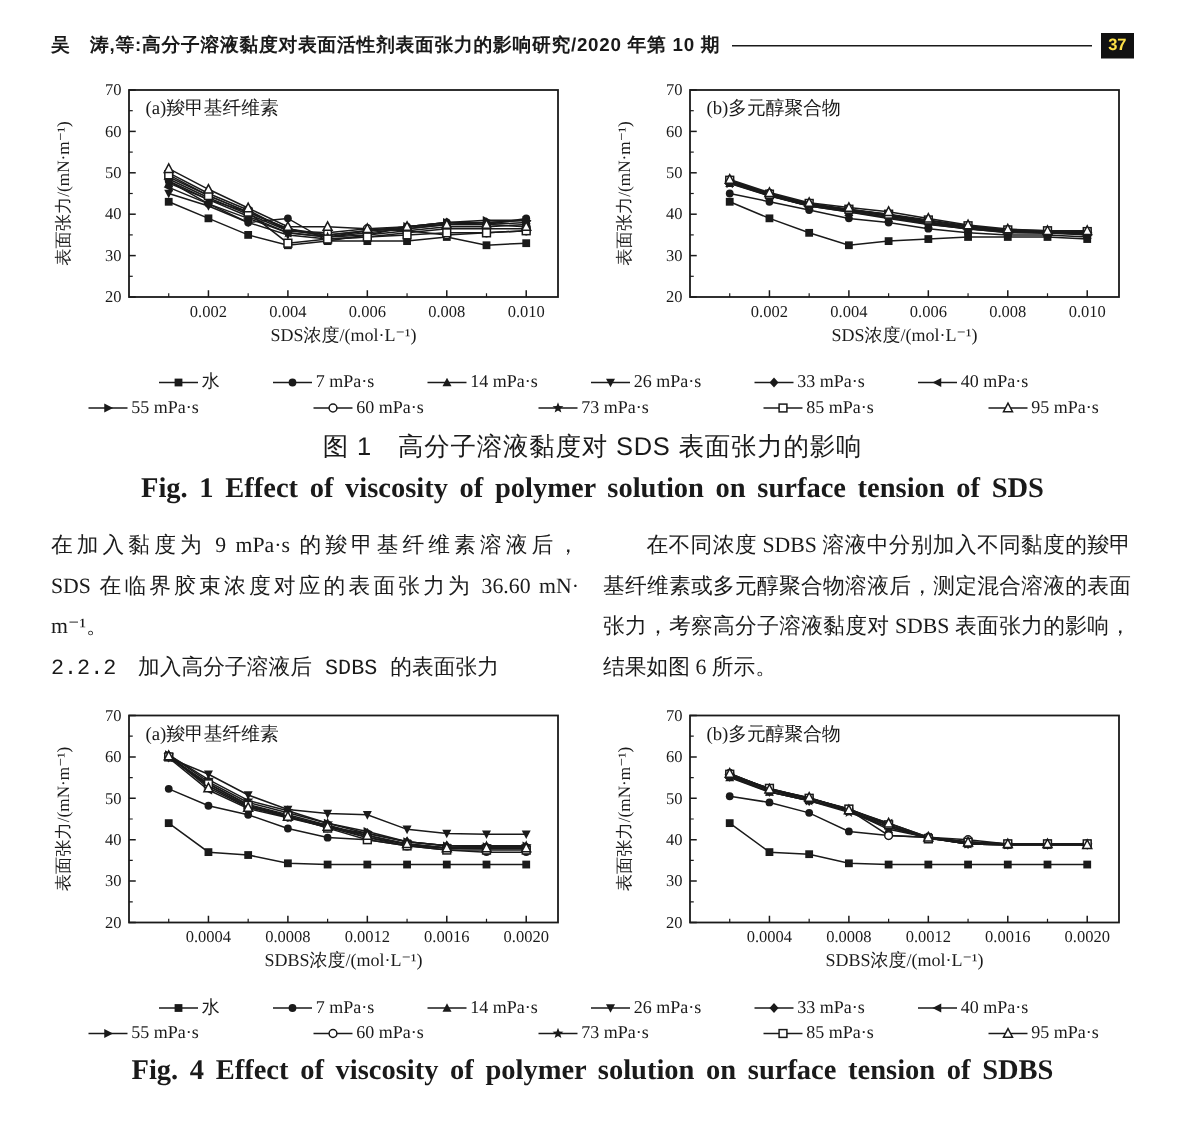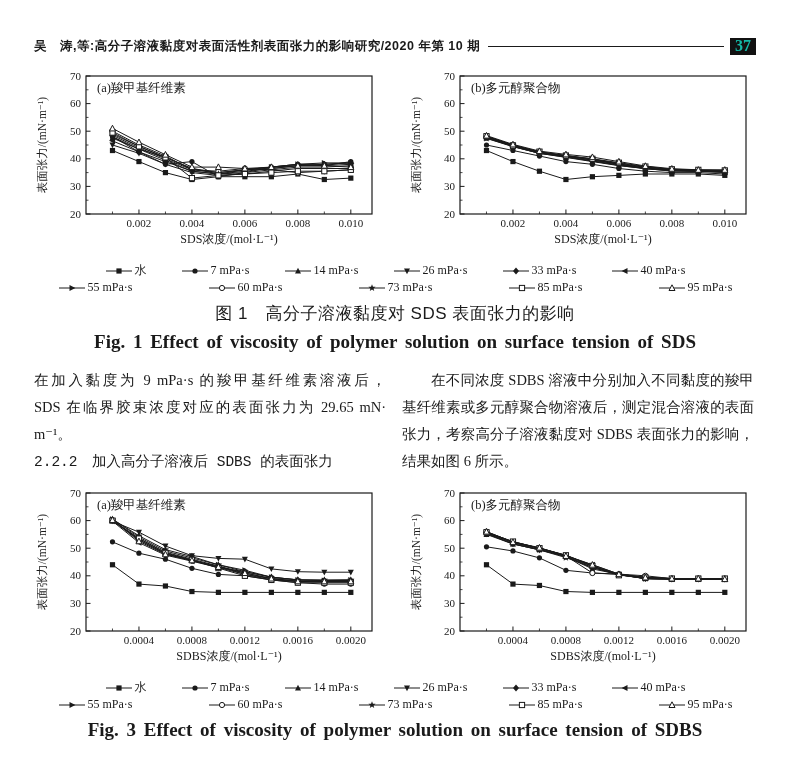--- a/index.html
+++ b/index.html
@@ -2,31 +2,31 @@
 <html><head>
 <meta charset="utf-8">
 <style>
   * { margin:0; padding:0; box-sizing:border-box; }
   html,body { background:#e8e8e8; }
   .page {
     position:relative; width:790px; height:764px; background:#ffffff;
     font-family:"Liberation Serif","DejaVu Serif",serif; color:#1a1a1a;
     overflow:hidden;
   }
-  .content { padding:36px 34px 0 34px; }
+  .content { padding:20px 34px 0 34px; }
   
   .header { display:flex; align-items:center; height:20px; }
   .header-title {
     font-family:"Liberation Sans","DejaVu Sans",sans-serif;
     font-weight:bold; font-size:12.5px; white-space:nowrap; letter-spacing:0.5px;
   }
   .header-rule { flex:1; border-top:1.4px solid #1a1a1a; margin:0 6px 0 8px; }
   .page-badge {
-    background:#111; color:#14b8a6; font-family:Liberation Serif, serif;
-    font-weight:bold; font-size:16px; padding:1px 5px 2px 5px; line-height:14px;
+    background:#111; color:#fde047; font-family:Liberation Sans, sans-serif;
+    font-weight:bold; font-size:11px; padding:1px 5px 2px 5px; line-height:14px;
   }
   
   .figure { margin-top:12px; }
   .charts-row { display:flex; justify-content:space-between; }
   .chart { width:348px; height:192px; }
   .legend { margin-top:2px; }
   .legend-row { display:flex; justify-content:center; align-items:center; height:17px; }
   .legend-row.r1 { column-gap:34px; }
   .legend-row.r2 { column-gap:75px; }
   .legend-item { display:flex; align-items:center; font-size:12px; white-space:nowrap; }
@@ -462,21 +462,21 @@
             </span>
           </div>
         </div>
       <div class="caption-cn">图 1　高分子溶液黏度对 SDS 表面张力的影响</div>
       <div class="caption-en">Fig. 1   Effect of viscosity of polymer solution on surface tension of SDS</div>
     </div>
 
     <div class="body-columns">
       <div class="col">
         <div class="jline">在加入黏度为 9 mPa·s 的羧甲基纤维素溶液后，</div>
-        <div class="jline">SDS 在临界胶束浓度对应的表面张力为 29.65 mN·</div>
+        <div class="jline">SDS 在临界胶束浓度对应的表面张力为 36.60 mN·</div>
         <div>m⁻¹。</div>
         <div class="sect-head">2.2.2　加入高分子溶液后 SDBS 的表面张力</div>
       </div>
       <div class="col">
         <p>在不同浓度 SDBS 溶液中分别加入不同黏度的羧甲基纤维素或多元醇聚合物溶液后，测定混合溶液的表面张力，考察高分子溶液黏度对 SDBS 表面张力的影响，结果如图 6 所示。</p>
       </div>
     </div>
 
     <div class="figure" style="margin-top:9px;">
       <div class="charts-row">
@@ -875,17 +875,17 @@
             </span>
             <span class="legend-item">
               <svg width="28" height="12">
                 <line x1="1" x2="27" y1="6" y2="6" stroke="#1a1a1a" stroke-width="1"></line>
                 <polygon points="14,2.8 11,8.5 17,8.5" fill="#ffffff" stroke="#1a1a1a" stroke-width="1"></polygon>
               </svg>
               <span>95 mPa·s</span>
             </span>
           </div>
         </div>
-      <div class="caption-en">Fig. 3   Effect of viscosity of polymer solution on surface tension of SDBS</div>
+      <div class="caption-en">Fig. 4   Effect of viscosity of polymer solution on surface tension of SDBS</div>
     </div>
 
   </div>
 </div>
 
 </body></html>

